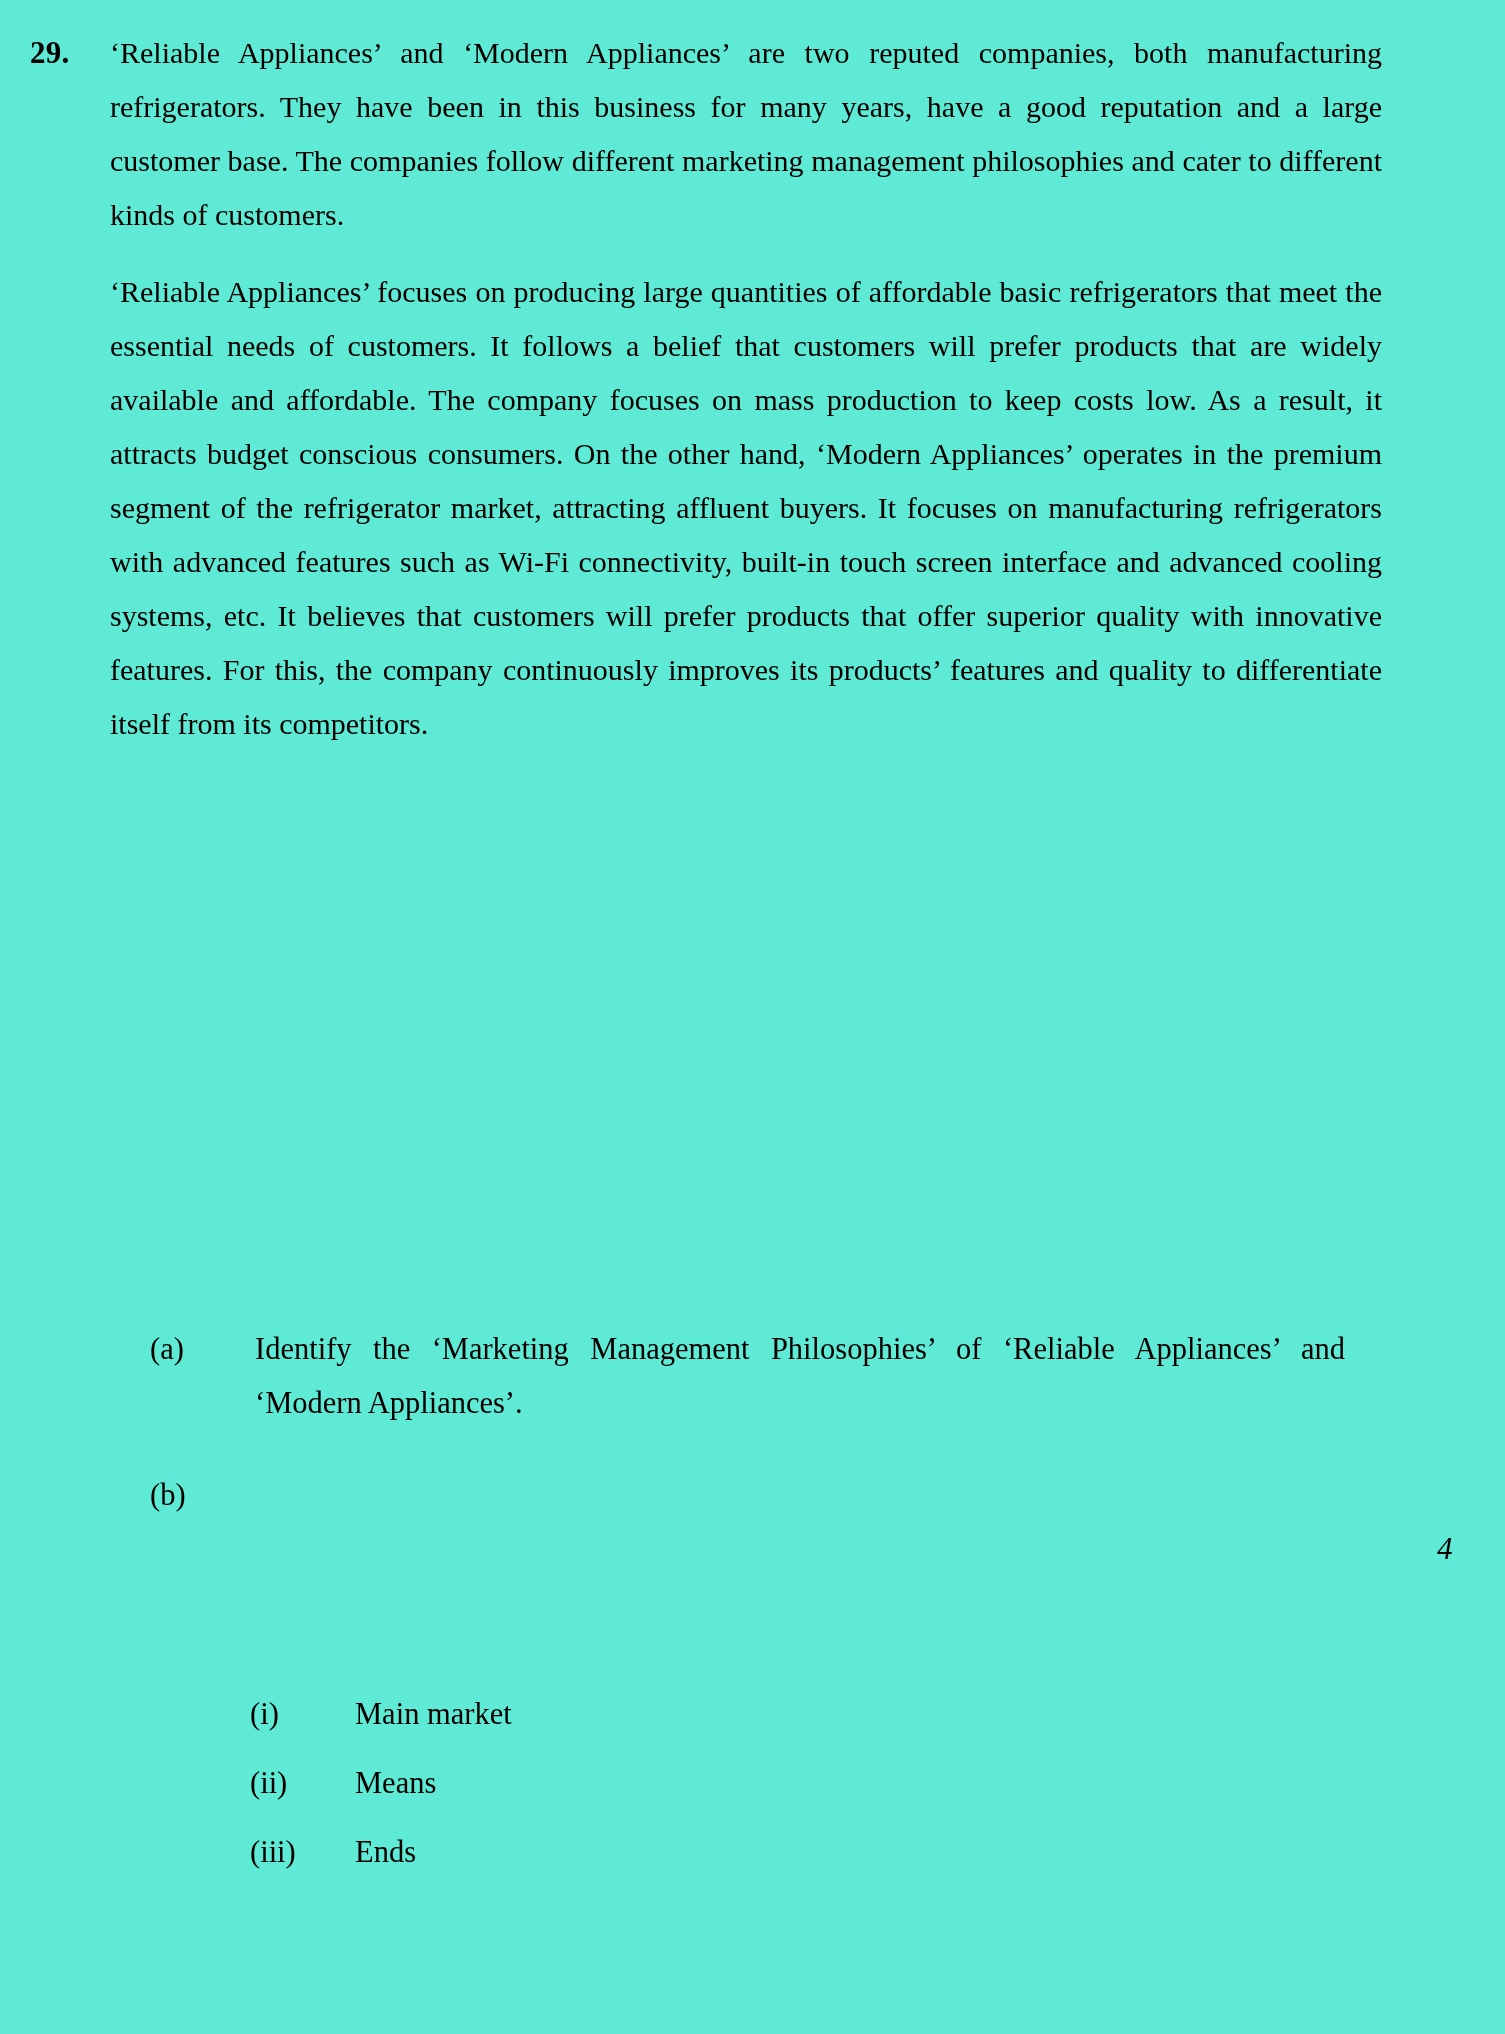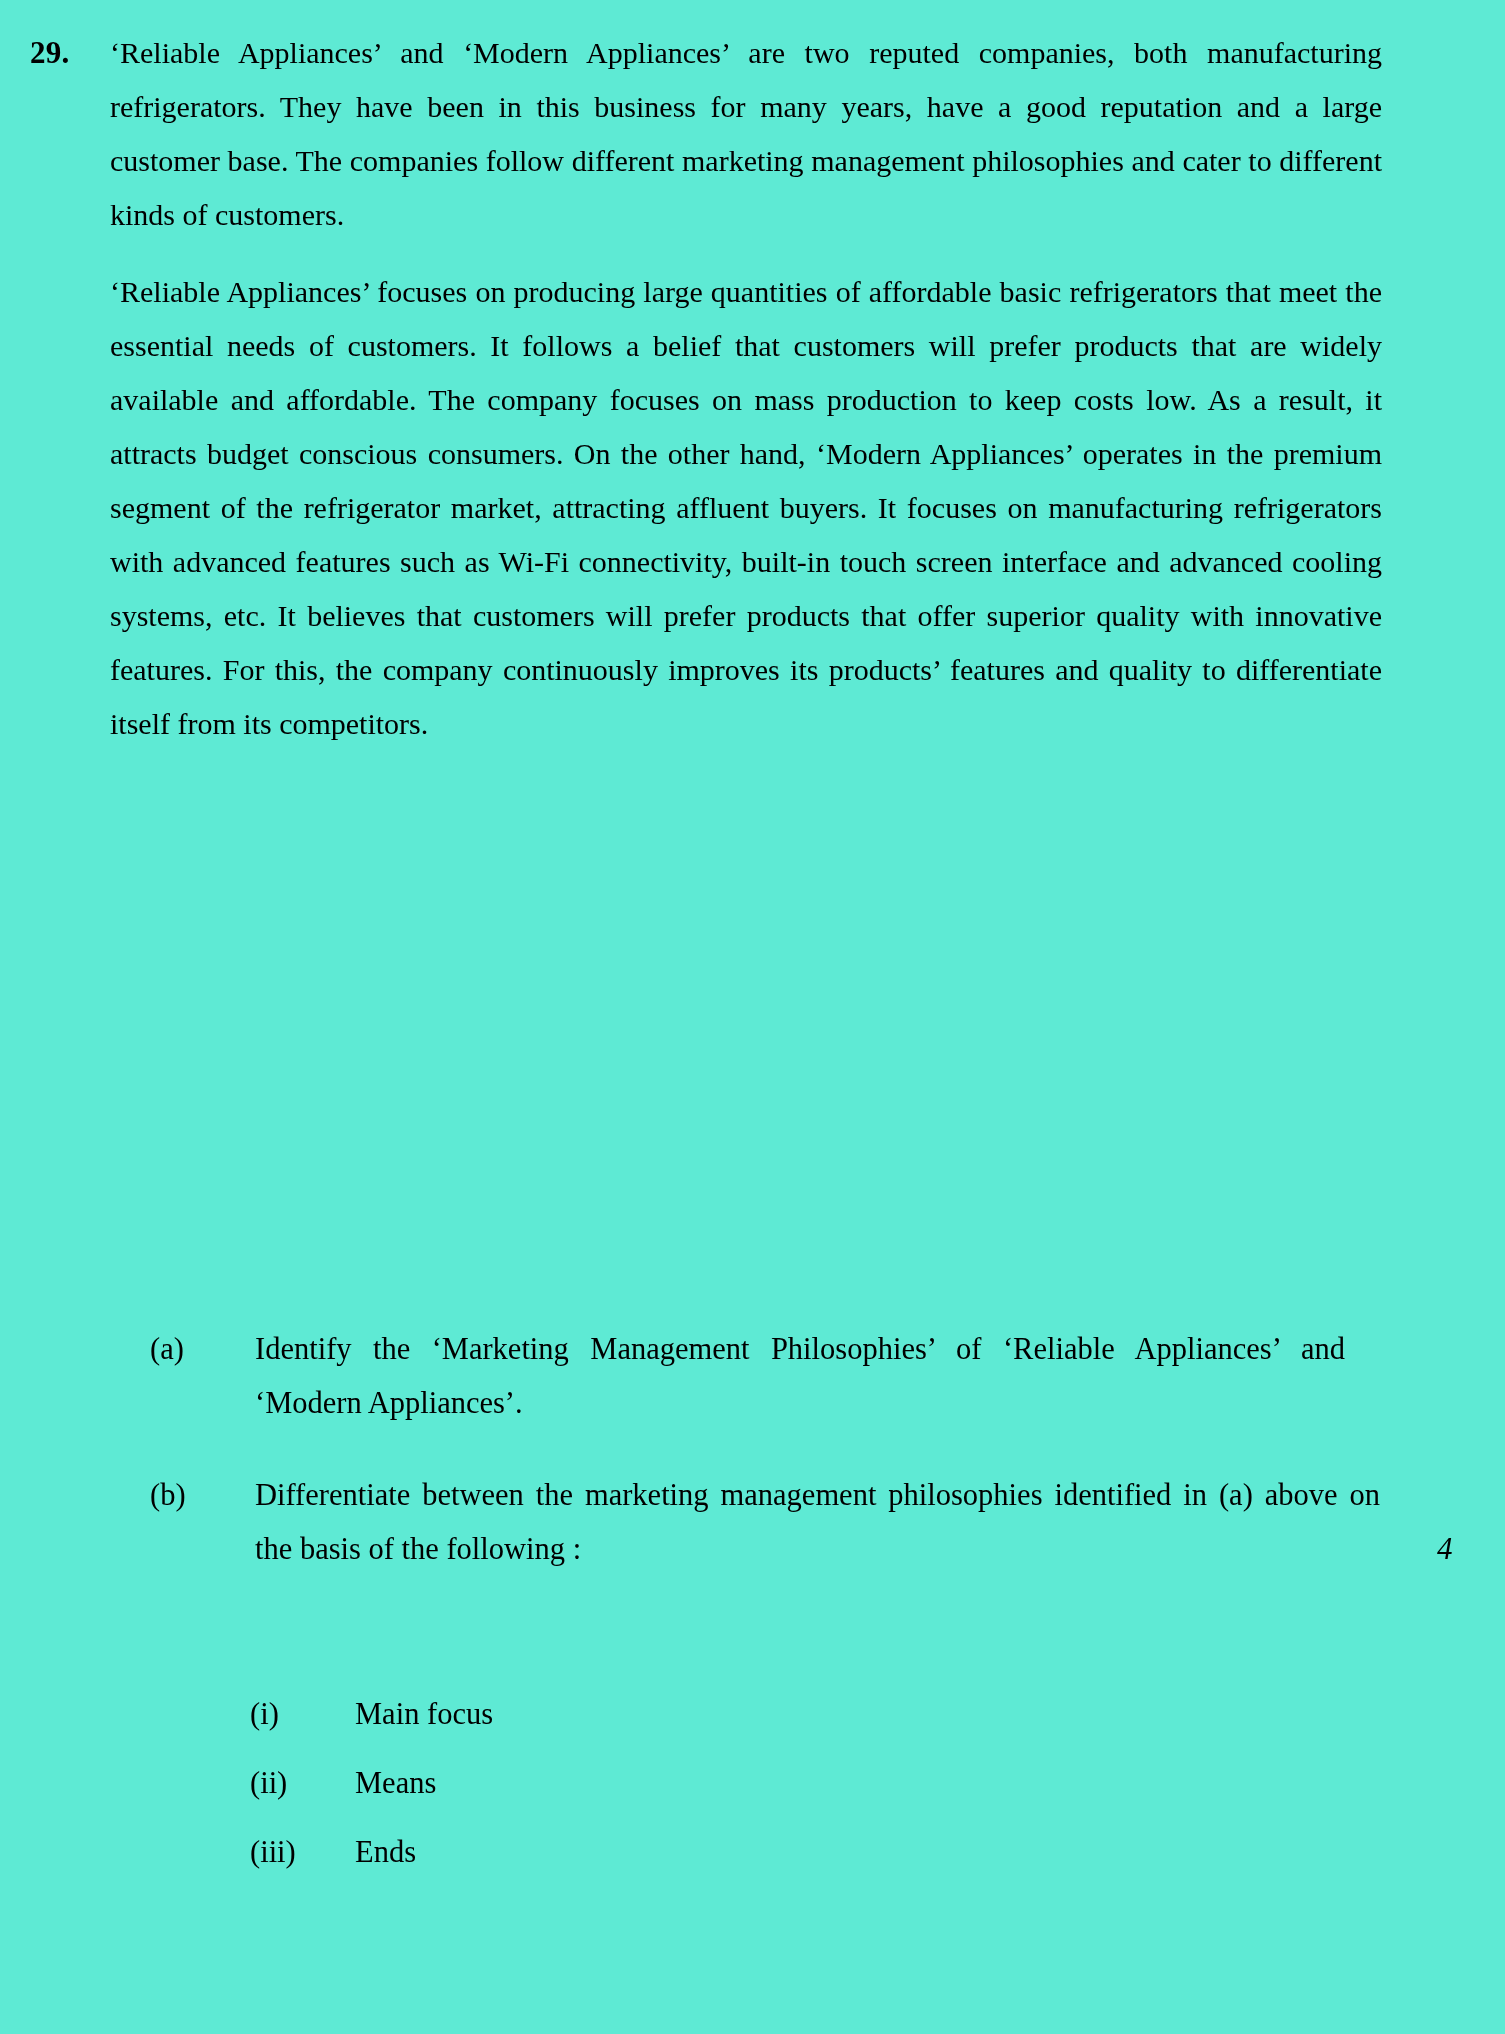--- a/index.html
+++ b/index.html
@@ -155,31 +155,30 @@
 
   <div class="subparts">
 
     <div class="subpart">
       <div class="subpart-label">(a)</div>
       <div class="subpart-text">Identify the ‘Marketing Management Philosophies’ of ‘Reliable Appliances’ and ‘Modern Appliances’.</div>
     </div>
 
     <div class="subpart" style="margin-top:32px;">
       <div class="subpart-label">(b)</div>
-      <div class="subpart-text narrow">Differentiate between the marketing management philosophies identified in (a) above on the basis of the following :</div>
       <div class="marks" style="left:1437px; top:54px;">4</div>
     </div>
 
   </div>
 
   <div class="roman-list">
 
     <div class="roman-item">
       <div class="roman-label">(i)</div>
-      <div class="roman-text">Main focus</div>
+      <div class="roman-text">Main market</div>
     </div>
 
     <div class="roman-item">
       <div class="roman-label">(ii)</div>
       <div class="roman-text">Means</div>
     </div>
 
     <div class="roman-item">
       <div class="roman-label">(iii)</div>
       <div class="roman-text">Ends</div>

